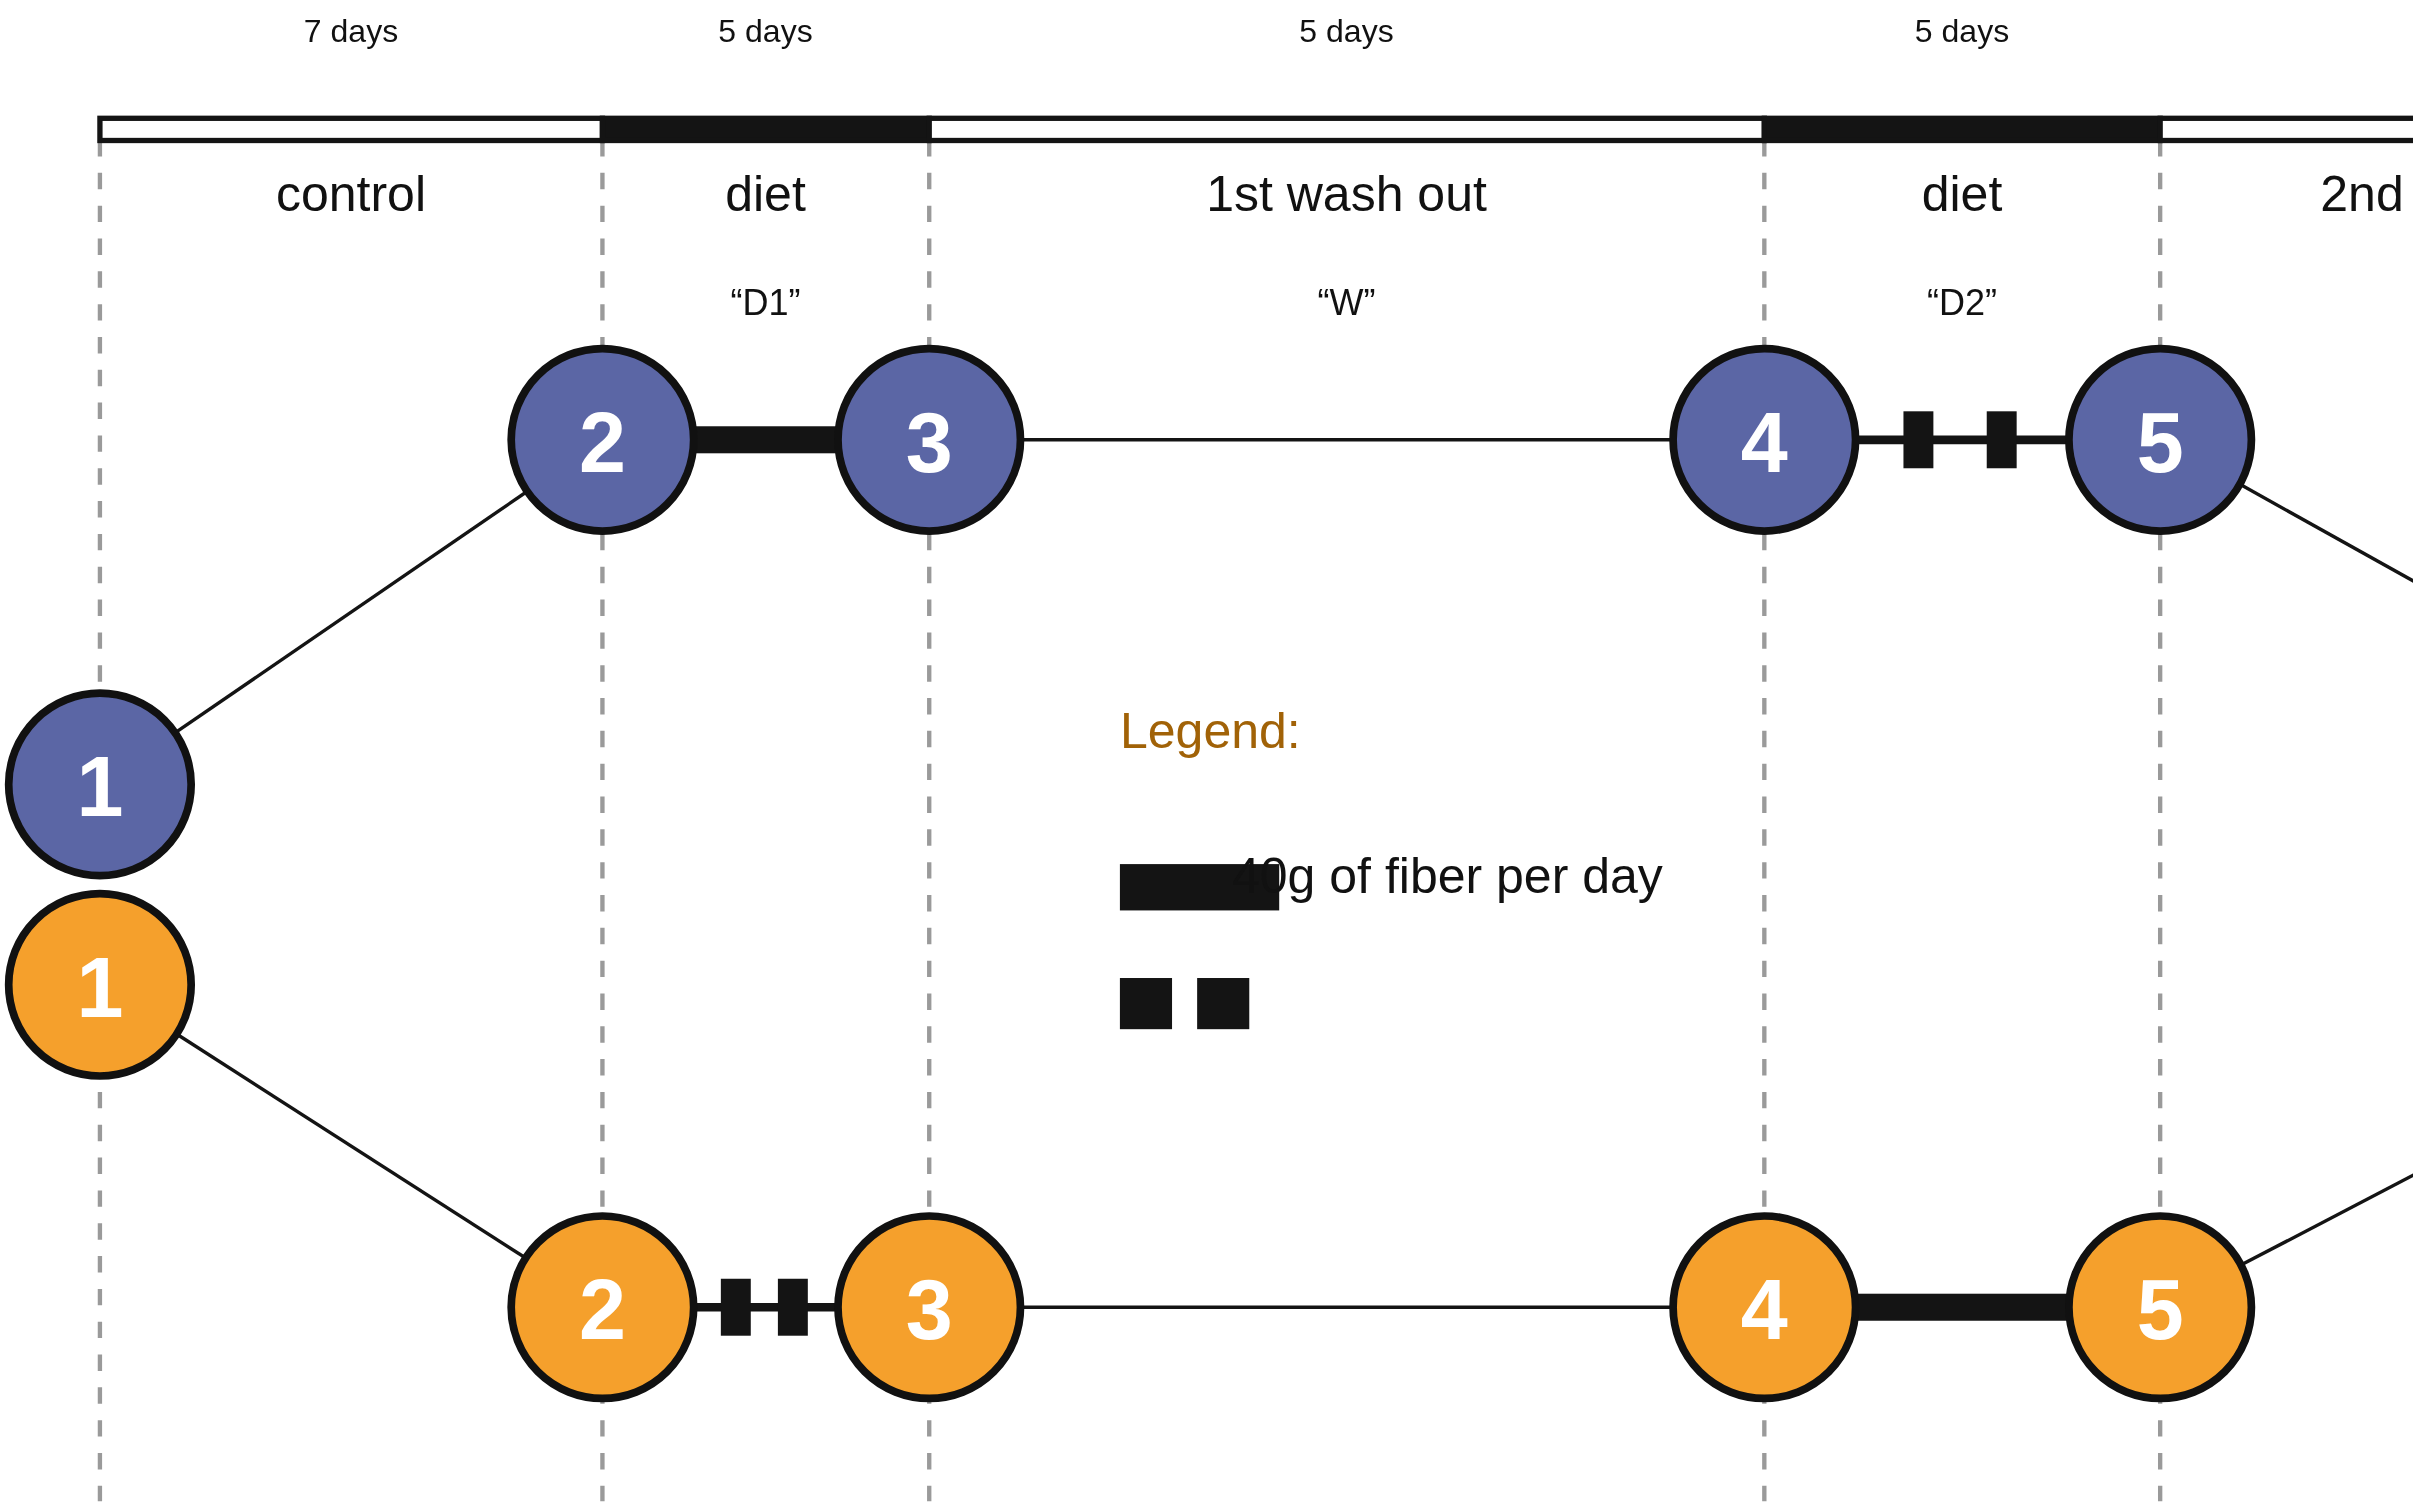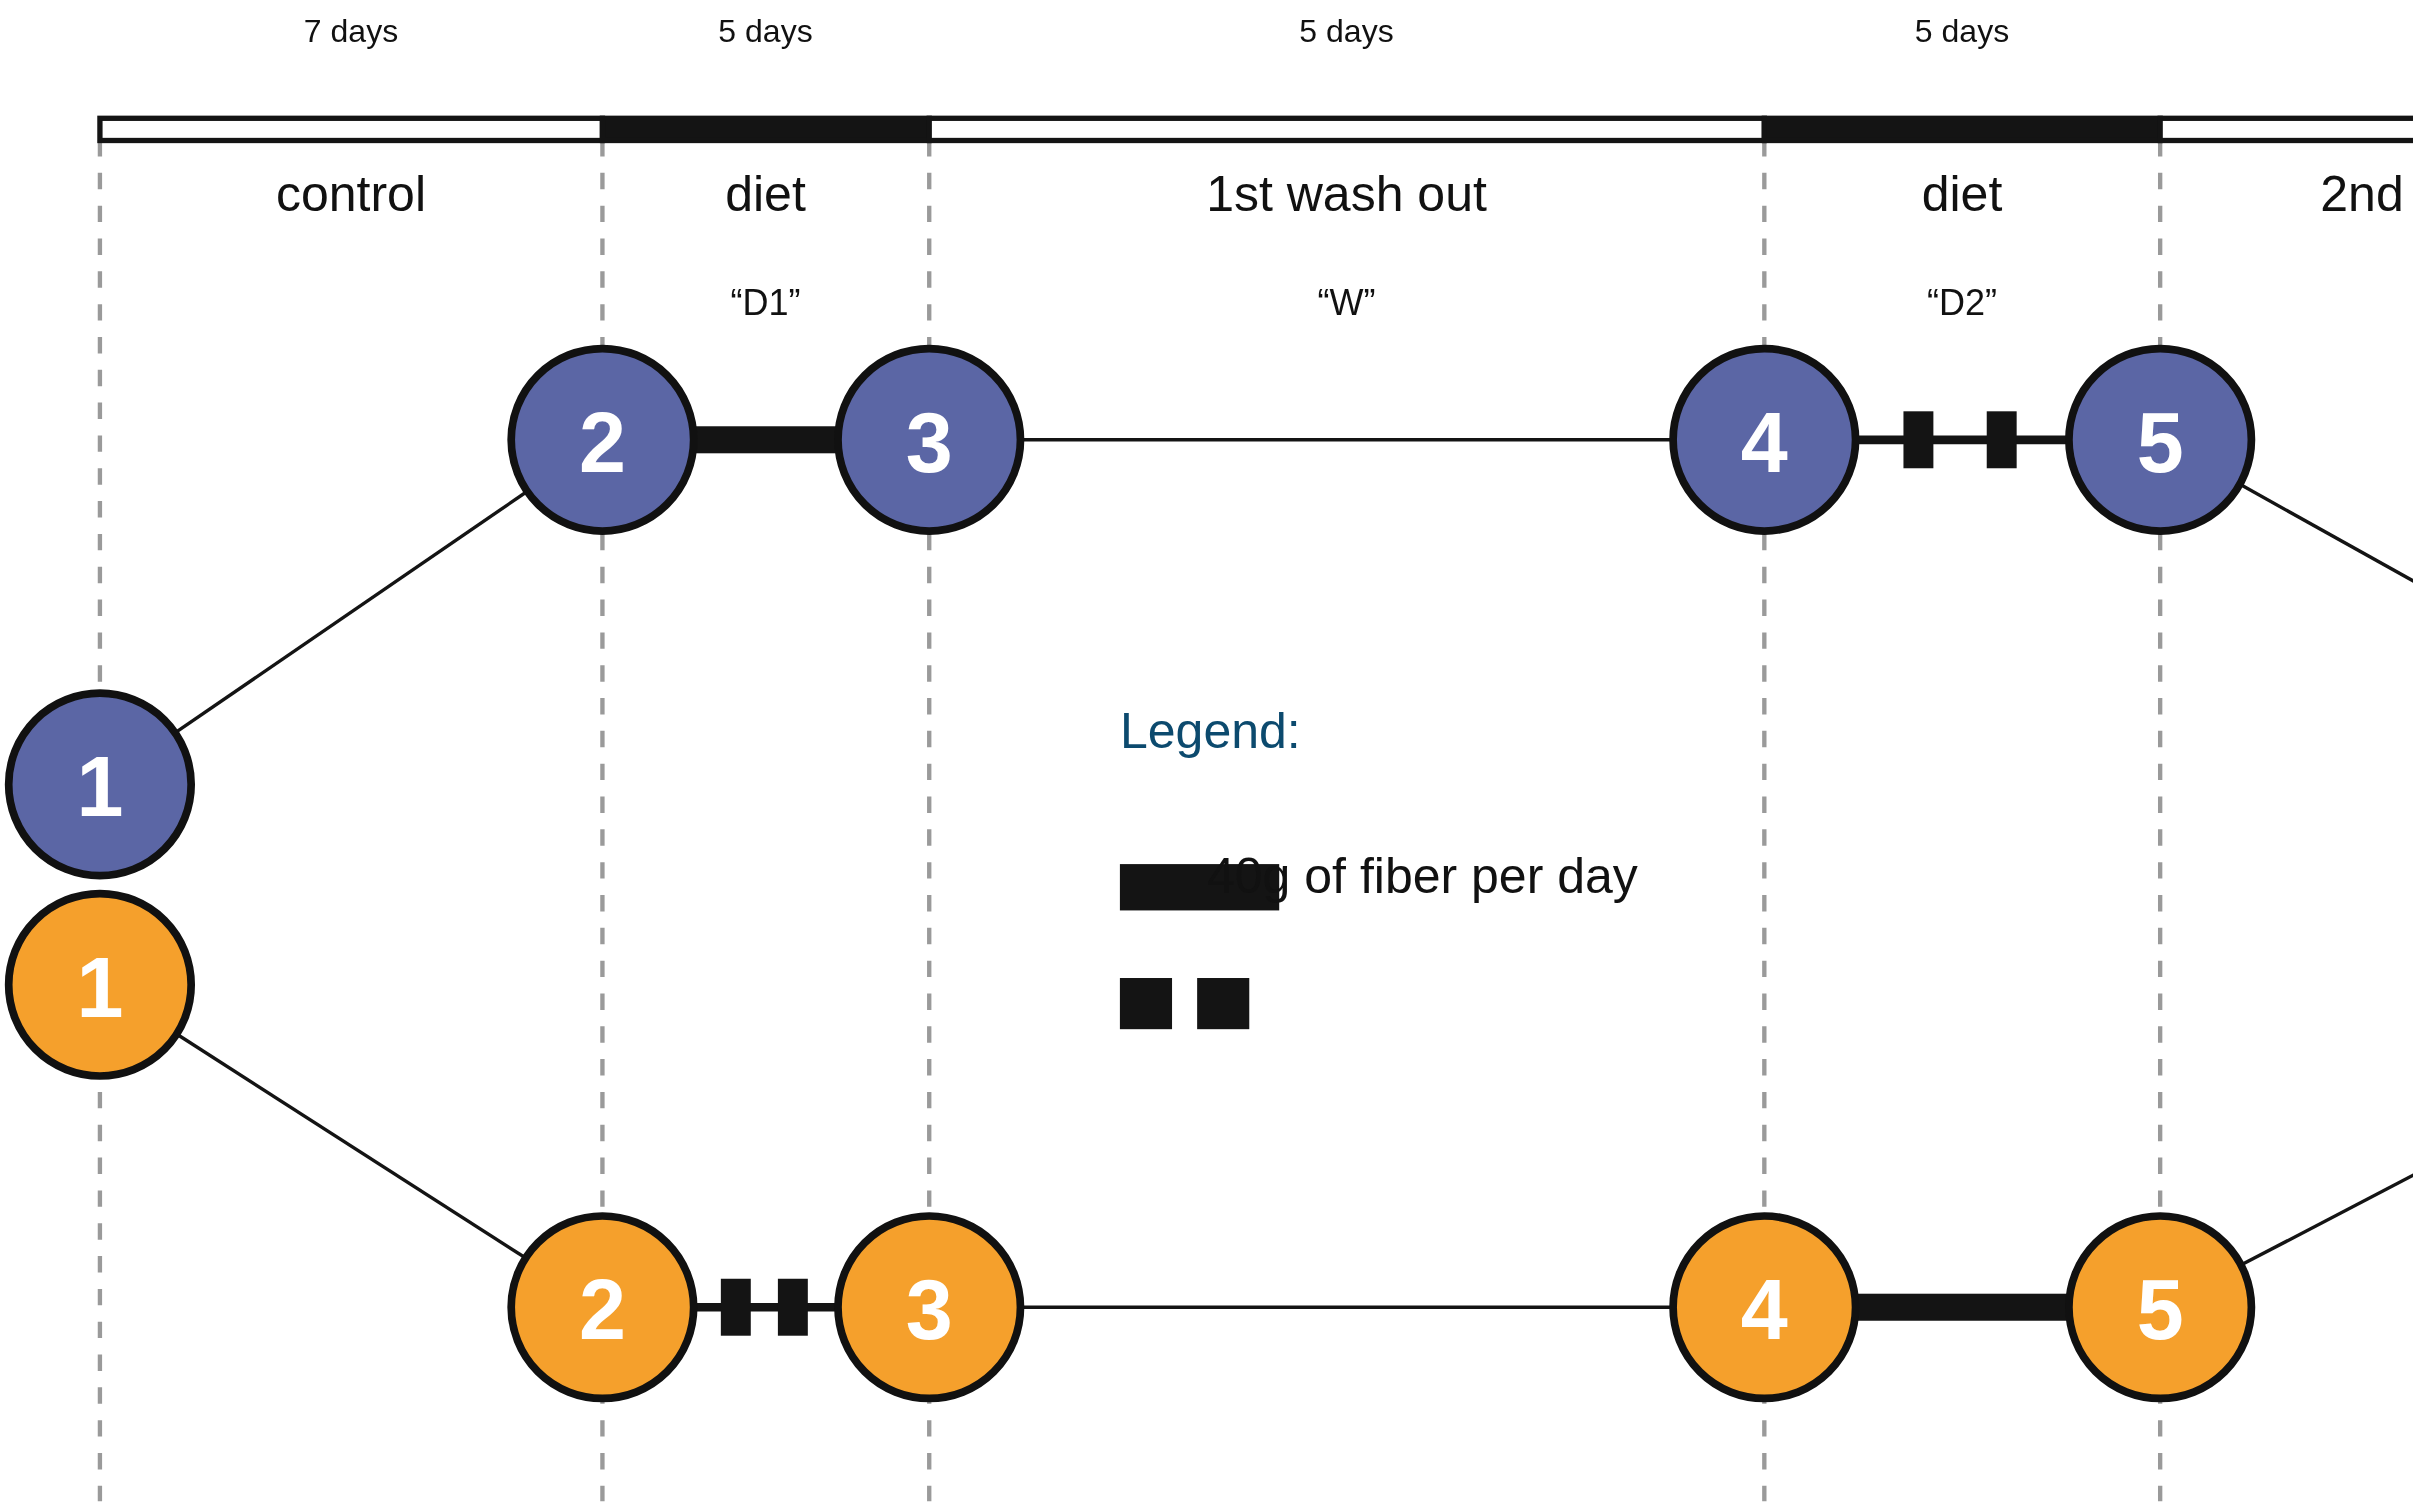--- a/index.html
+++ b/index.html
@@ -6,21 +6,21 @@
   body{width:2877px;height:1510px;position:relative;overflow:hidden;
        font-family:"Liberation Sans","DejaVu Sans",sans-serif;color:#111;}
   #stage{position:absolute;left:0;top:0;width:2877px;height:1510px;}
   svg#canvas{position:absolute;left:0;top:0;width:2877px;height:1510px;}
   .hdr-days, .hdr-phase, .hdr-code{
      position:absolute; text-align:center; white-space:nowrap;
      font-weight:400; color:#111; line-height:1;}
   .hdr-days{font-size:32px;}
   .hdr-phase{font-size:50px;}
   .hdr-code{font-size:36px;}
-  .legend-title{position:absolute;font-size:50px;color:#0c4a6e;white-space:nowrap;}
+  .legend-title{position:absolute;font-size:50px;color:#a16207;white-space:nowrap;}
   .legend-label{position:absolute;font-size:50px;color:#111;white-space:nowrap;}
   .node-num{font-family:"Liberation Sans","DejaVu Sans",sans-serif;
             font-size:175px;font-weight:700;fill:#ffffff;
             text-anchor:middle;dominant-baseline:central;}
 </style>
 </head>
 <body>
 
 <div id="stage">
 
@@ -129,17 +129,17 @@
       <div class="hdr-code" style="left: 929px; top: 285px; width: 835px;">“W”</div>
       <div class="hdr-days" style="left: 1764px; top: 14.5px; width: 396px;">5 days</div>
       <div class="hdr-phase" style="left: 1764px; top: 169px; width: 396px;">diet</div>
       <div class="hdr-code" style="left: 1764px; top: 285px; width: 396px;">“D2”</div>
       <div class="hdr-days" style="left: 2160px; top: 14.5px; width: 618px;">7 days</div>
       <div class="hdr-phase" style="left: 2160px; top: 169px; width: 618px;">2nd wash out</div>
     </div>
 
   <div class="legend-title" id="legend-title-el" style="left:1120px; top:702px;">Legend:</div>
 
-  <div class="legend-label" id="legend-label-0" style="left:1207px; top:847px;">40g of fiber per day</div>
+  <div class="legend-label" id="legend-label-0" style="left:1232px; top:847px;">40g of fiber per day</div>
 
 
 </div>
 
 
 </body></html>

